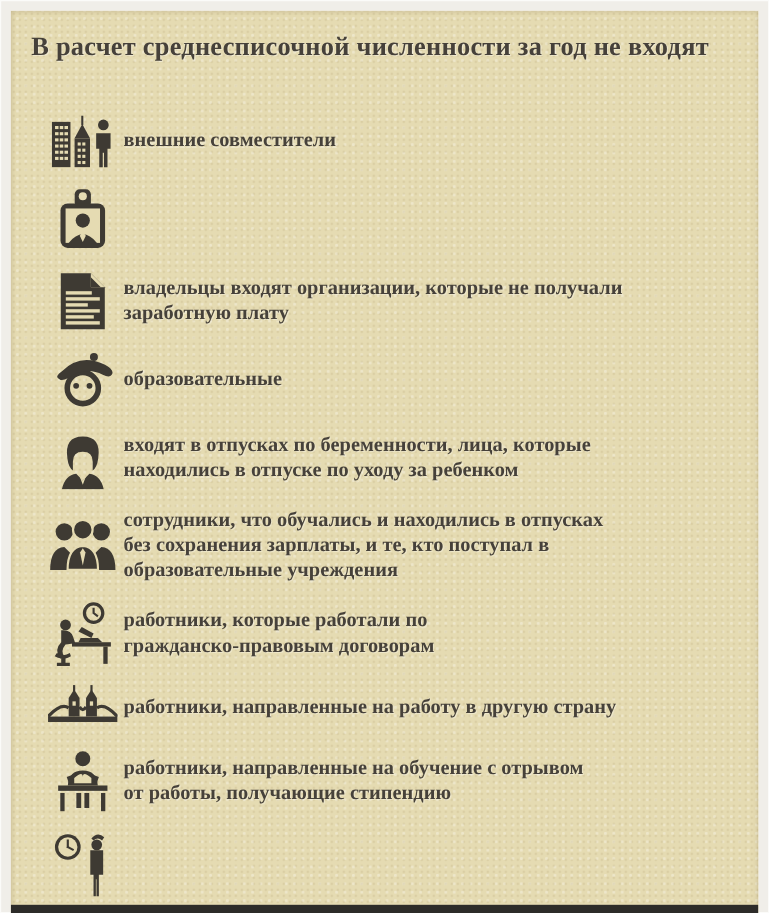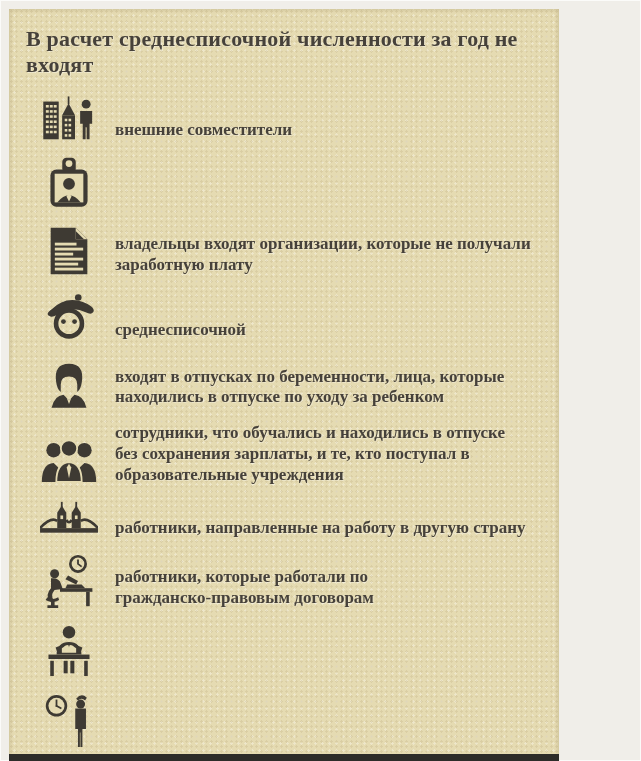--- a/index.html
+++ b/index.html
@@ -12,21 +12,21 @@
   *{box-sizing:border-box;margin:0;padding:0;}
   body{background:#ffffff;font-family:"Liberation Serif","DejaVu Serif",serif;}
   .page{
     width:641px;height:761px;
     background:var(--frame);
     padding:9px 9px 0 9px;
     position:relative;
     box-shadow:inset 0 0 0 1px #fbfbf9;
   }
   .content{
-    width:550px;height:752px;
+    width:623px;height:752px;
     background-color:var(--paper);
     background-image:
       radial-gradient(rgba(150,128,78,0.14) 1px, transparent 1.4px),
       radial-gradient(rgba(255,255,255,0.30) 1px, transparent 1.4px);
     background-size:5px 5px,7px 7px;
     background-position:0 0,2px 3px;
     box-shadow:inset 0 0 4px rgba(120,100,60,0.35);
     position:relative;
     overflow:hidden;
   }
@@ -41,22 +41,22 @@
   .rows{
     position:absolute;
     top:84px;bottom:10px;left:0;right:0;
     display:flex;
     flex-direction:column;
     justify-content:space-between;
     padding:0 10px 2px 28px;
   }
   .row{
     display:flex;
-    align-items:flex-end;
-    gap:14px;
+    align-items:center;
+    gap:2px;
   }
   .icon{
     width:64px;
     flex:0 0 64px;
     display:flex;
     justify-content:center;
     align-items:center;
   }
   .icon svg{display:block;}
   .ink{fill:var(--ink);}
@@ -169,21 +169,21 @@
       <div class="row">
         <span class="icon">
           <svg width="52" height="50" viewBox="0 0 56 54">
             <circle class="stk" cx="28" cy="35" r="14" stroke-width="5"></circle>
             <circle class="ink" cx="22" cy="33" r="2.6"></circle>
             <circle class="ink" cx="34" cy="33" r="2.6"></circle>
             <path class="ink" d="M7,27 q-5,-2 2,-7 q17,-17 39,-6 q9,5 6,9 q-2,3 -8,0 q-16,-8 -31,3 q-6,3 -8,1 z"></path>
             <circle class="ink" cx="38" cy="7" r="3.6"></circle>
           </svg>
         </span>
-        <span class="label">среднесписочной</span>
+        <span class="label">образовательные</span>
       </div>
 
       <div class="row">
         <span class="icon">
           <svg width="44" height="52" viewBox="0 0 48 56">
             <path class="ink" d="M10,28 q-3,-20 14,-20 q17,0 14,20 q-1,8 -5,11 l0,-8 q0,-9 -9,-9 q-9,0 -9,9 l0,8 q-4,-3 -5,-11 z"></path>
             <path class="ink" d="M5,56 q3,-13 13,-14 l6,6 6,-6 q10,1 13,14 z"></path>
             <polygon class="pap" points="24,48 21,44 24,52 27,44"></polygon>
           </svg>
         </span>
@@ -196,23 +196,41 @@
           <svg width="58" height="48" viewBox="0 0 64 52">
             <circle class="ink" cx="15" cy="13" r="8"></circle>
             <path class="ink" d="M2,48 q0,-20 13,-21 l6,6 -2,15 z"></path>
             <circle class="ink" cx="49" cy="13" r="8"></circle>
             <path class="ink" d="M62,48 q0,-20 -13,-21 l-6,6 2,15 z"></path>
             <circle class="ink" cx="32" cy="11" r="9" stroke="#e5dbb2" stroke-width="2"></circle>
             <path class="ink" d="M18,48 q0,-21 14,-22 q14,1 14,22 z" stroke="#e5dbb2" stroke-width="2"></path>
             <polygon class="pap" points="32,28 29.5,32 32,44 34.5,32"></polygon>
           </svg>
         </span>
-        <span class="label">сотрудники, что обучались и находились в отпуске
+        <span class="label">сотрудники, что обучались и находились в отпусках
 без сохранения зарплаты, и те, кто поступал в
 образовательные учреждения</span>
+      </div>
+
+      <div class="row">
+        <span class="icon">
+          <svg width="52" height="54" viewBox="0 0 56 60">
+            <circle class="stk" cx="38" cy="11" r="8.5" stroke-width="3"></circle>
+            <path class="stk" d="M38,6 v5 l4,3" stroke-width="2"></path>
+            <circle class="ink" cx="12" cy="22" r="5"></circle>
+            <path class="ink" d="M8,27 q9,-1 11,6 l2,6 -9,1 q-5,6 -1,11 l-4,2 q-6,-8 1,-15 z"></path>
+            <polygon class="ink" points="24,28 27,24 38,30 36,34"></polygon>
+            <polygon class="ink" points="26,34 42,34 46,38 24,38"></polygon>
+            <rect class="ink" x="18" y="38" width="36" height="4"></rect>
+            <rect class="ink" x="47" y="42" width="4" height="16"></rect>
+            <path class="ink" d="M4,48 q6,4 12,0 l1,3 q-3,2 -5,2 l0,4 4,0 0,3 -12,0 0,-3 4,0 0,-4 q-3,0 -6,-2 z"></path>
+          </svg>
+        </span>
+        <span class="label">работники, которые работали по
+гражданско-правовым договорам</span>
       </div>
 
       <div class="row">
         <span class="icon">
           <svg width="58" height="38" viewBox="0 0 64 42">
             <rect class="ink" x="0" y="30" width="64" height="5"></rect>
             <path class="ink" d="M19,30 v-17 l5,-8 5,8 v17 z"></path>
             <path class="ink" d="M35,30 v-17 l5,-8 5,8 v17 z"></path>
             <rect class="ink" x="23" y="1" width="2" height="6"></rect>
             <rect class="ink" x="39" y="1" width="2" height="6"></rect>
@@ -221,51 +239,35 @@
             <path class="stk" d="M29,21 q3,5 6,0" stroke-width="3"></path>
             <rect class="pap" x="22.5" y="16" width="3" height="4"></rect>
             <rect class="pap" x="38.5" y="16" width="3" height="4"></rect>
           </svg>
         </span>
         <span class="label">работники, направленные на работу в другую страну</span>
       </div>
 
       <div class="row">
         <span class="icon">
-          <svg width="52" height="54" viewBox="0 0 56 60">
-            <circle class="stk" cx="38" cy="11" r="8.5" stroke-width="3"></circle>
-            <path class="stk" d="M38,6 v5 l4,3" stroke-width="2"></path>
-            <circle class="ink" cx="12" cy="22" r="5"></circle>
-            <path class="ink" d="M8,27 q9,-1 11,6 l2,6 -9,1 q-5,6 -1,11 l-4,2 q-6,-8 1,-15 z"></path>
-            <polygon class="ink" points="24,28 27,24 38,30 36,34"></polygon>
-            <polygon class="ink" points="26,34 42,34 46,38 24,38"></polygon>
-            <rect class="ink" x="18" y="38" width="36" height="4"></rect>
-            <rect class="ink" x="47" y="42" width="4" height="16"></rect>
-            <path class="ink" d="M4,48 q6,4 12,0 l1,3 q-3,2 -5,2 l0,4 4,0 0,3 -12,0 0,-3 4,0 0,-4 q-3,0 -6,-2 z"></path>
-          </svg>
-        </span>
-        <span class="label">работники, которые работали по
-гражданско-правовым договорам</span>
-      </div>
-
-      <div class="row">
-        <span class="icon">
           <svg width="50" height="54" viewBox="0 0 56 60">
             <circle class="ink" cx="28" cy="9" r="7"></circle>
             <path class="ink" d="M14,34 q1,-14 14,-14 q13,0 14,14 z"></path>
             <path class="ink" d="M13,26 l8,-3 2,5 -8,4 z"></path>
             <path class="ink" d="M43,26 l-8,-3 -2,5 8,4 z"></path>
             <path class="pap" d="M20,27 q8,-7 8,-1 q0,-6 8,1 l0,5 -16,0 z"></path>
             <rect class="ink" x="5" y="34" width="46" height="5"></rect>
             <rect class="ink" x="7" y="41" width="4" height="17"></rect>
             <rect class="ink" x="45" y="41" width="4" height="17"></rect>
             <rect class="ink" x="22" y="41" width="4.5" height="14"></rect>
             <rect class="ink" x="29.5" y="41" width="4.5" height="14"></rect>
           </svg>
         </span>
+        <span class="label">работники, направленные на обучение с отрывом
+от работы, получающие стипендию</span>
       </div>
 
       <div class="row">
         <span class="icon">
           <svg width="50" height="56" viewBox="0 0 56 62">
             <circle class="ink" cx="14" cy="14" r="12"></circle>
             <circle class="pap" cx="14" cy="14" r="9"></circle>
             <rect class="ink" x="13" y="7" width="2" height="8"></rect>
             <rect class="ink" x="13.2" y="13" width="7" height="2" transform="rotate(28 14 14)"></rect>
             <circle class="ink" cx="41" cy="12" r="5"></circle>

